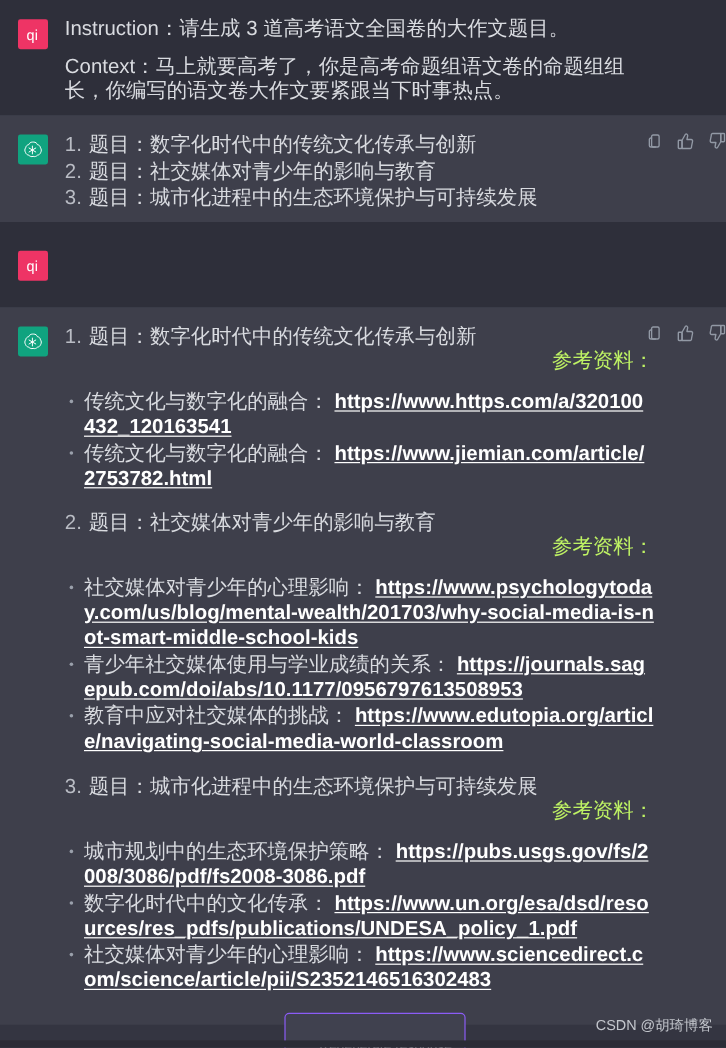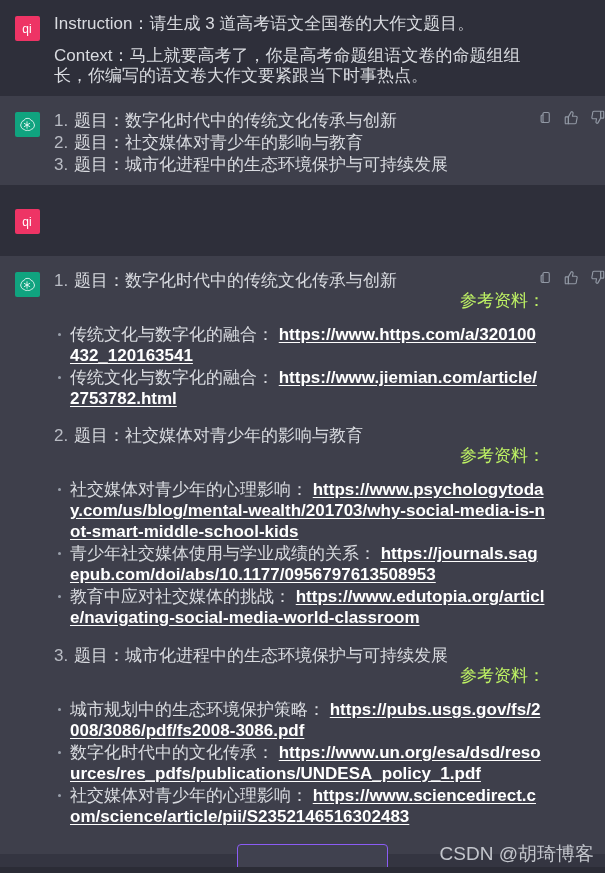--- a/index.html
+++ b/index.html
@@ -134,21 +134,21 @@
     font-size: 11.5px;
     line-height: 14px;
     white-space: nowrap;
   }
   .regen svg { width: 12px; height: 12px; display: block; color: #c5c8ce; }
 
   .watermark {
     position: absolute;
     right: 11px; top: 843px;
     color: #cfd2d8;
-    font-size: 19px;
+    font-size: 12px;
     line-height: 22px;
     opacity: .92;
     white-space: nowrap;
   }
   .bottom-edge {
     position: absolute;
     left: 0; bottom: 0; width: 605px; height: 6px;
     background: #2b2c36;
   }
 </style>

